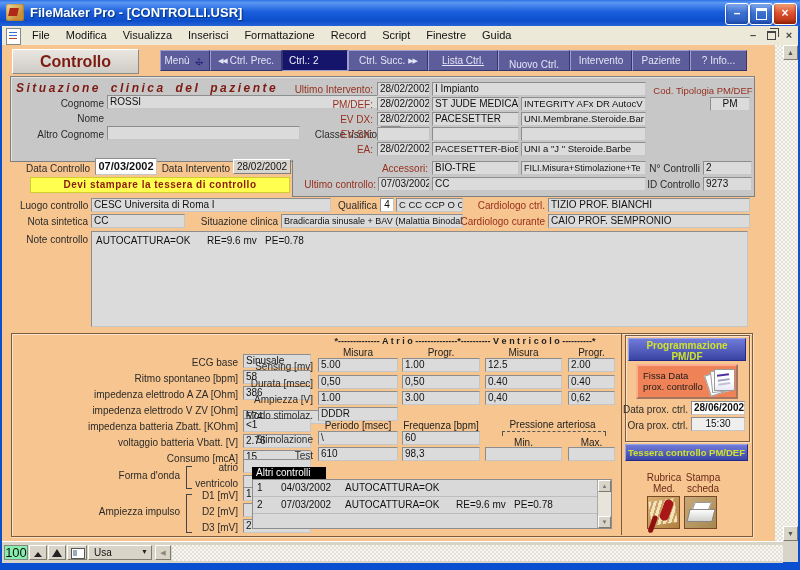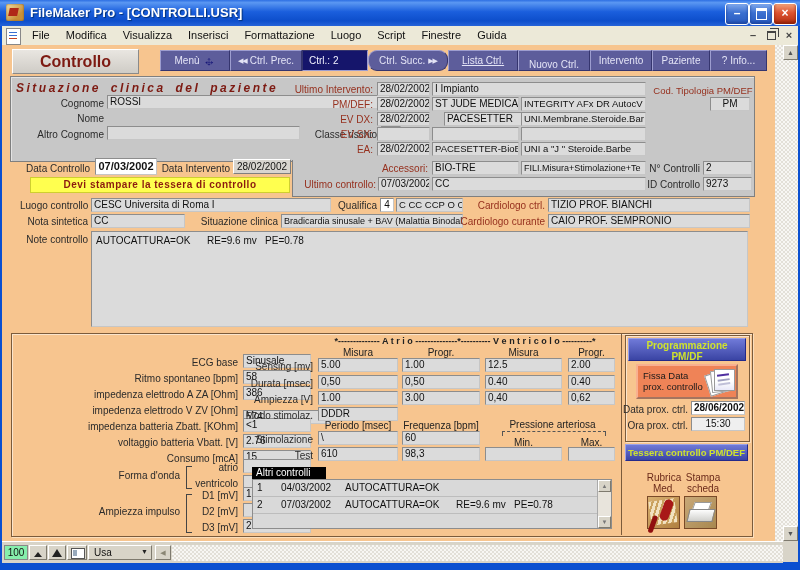--- a/index.html
+++ b/index.html
@@ -84,21 +84,21 @@
   .iconbox{position:absolute;width:33px;height:33px;border:1px solid #7A4A28;box-sizing:border-box;}
   #rubicon{background:linear-gradient(135deg,#d8b070,#b08040);}
   #rubicon .sheet{position:absolute;left:2px;top:3px;width:26px;height:24px;background:repeating-linear-gradient(115deg,#f2e2c0 0 3px,#caa25e 3px 5px);transform:rotate(-8deg);}
   #rubicon .hs{position:absolute;left:14px;top:2px;width:9px;height:22px;background:#A81818;border-radius:5px;transform:rotate(20deg);box-shadow:-8px 18px 0 -2px #901010;}
   #printicon{background:linear-gradient(135deg,#c8a878,#a88850);}
   #printicon .body{position:absolute;left:3px;top:12px;width:24px;height:11px;background:linear-gradient(#fdfdfd,#d0d0cc);border:1px solid #888;transform:skew(-14deg);}
   #printicon .tray{position:absolute;left:8px;top:5px;width:15px;height:8px;background:#fff;border:1px solid #999;transform:skew(-20deg);}
   
   #statusbar{position:absolute;left:2px;top:541px;width:781px;height:21px;background:#D8D4C8;border-top:1px solid #fff;}
   .stbtn{position:absolute;top:3px;height:15px;background:#D8D4C8;border:1px solid;border-color:#fff #7e7a6e #7e7a6e #fff;box-sizing:border-box;}
-  #zoombox{position:absolute;left:2px;top:3px;width:24px;height:15px;background:#86efac;border:1px solid #888;box-sizing:border-box;font-size:10px;text-align:center;line-height:13px;color:#111;}
+  #zoombox{position:absolute;left:2px;top:3px;width:24px;height:15px;background:#86efac;border:1px solid #888;box-sizing:border-box;font-size:13px;text-align:center;line-height:13px;color:#111;}
   .mtn{position:absolute;bottom:2px;width:0;height:0;border-style:solid;border-color:transparent transparent #222 transparent;}
   #layico{position:absolute;left:3px;top:2px;width:12px;height:9px;border:1px solid #555;background:#fff;}
   #layico:after{content:"";position:absolute;left:1px;top:1px;width:4px;height:6px;background:#9ab;}
   #modedrop{position:absolute;left:86px;top:3px;width:64px;height:15px;background:#D8D4C8;border:1px solid;border-color:#fff #7e7a6e #7e7a6e #fff;box-sizing:border-box;font-size:10px;color:#111;padding:1px 0 0 5px;}
   #modedrop .da{position:absolute;right:3px;top:2px;font-size:7px;color:#222;}
   #corner{position:absolute;left:783px;top:541px;width:15px;height:21px;background:#D8D4C8;}
 </style>
 </head>
 <body>
 
@@ -113,50 +113,50 @@
   </div>
 
   <div id="menubar">
     <div id="docicon"></div>
     <div id="menulist">
       <div class="menuitem">File</div>
       <div class="menuitem">Modifica</div>
       <div class="menuitem">Visualizza</div>
       <div class="menuitem">Inserisci</div>
       <div class="menuitem">Formattazione</div>
-      <div class="menuitem">Luogo</div>
+      <div class="menuitem">Record</div>
       <div class="menuitem">Script</div>
       <div class="menuitem">Finestre</div>
       <div class="menuitem">Guida</div>
     </div>
     <div class="mdib" style="left:742px;"><span>–</span></div>
     <div class="mdib" id="mdi-restore" style="left:760px;"><span class="sq"></span></div>
     <div class="mdib" style="left:778px;"><span>×</span></div>
   </div>
 
   <div id="layout"></div>
   <div id="offarea" class="checker"></div>
 
   <div id="pagetitle">Controllo</div>
   <div id="tbbtns">
-    <div class="tbb" style="width:70px;">
+    <div class="tbb" style="width:50px;">
       <span>Menù</span>
       <span class="moveicon">
           <i>↔</i>
           <i>↕</i>
         </span>
     </div>
     <div class="tbb" style="width:72px;">
       <span class="tico">◀◀</span>
       <span>Ctrl. Prec.</span>
     </div>
     <div class="tbb active" style="width:66px;">
       <span>Ctrl.: 2</span>
     </div>
-    <div class="tbb" style="width:80px;border-radius:9px;">
+    <div class="tbb" style="width:80px;">
       <span>Ctrl. Succ.</span>
       <span class="tico">▶▶</span>
     </div>
     <div class="tbb" style="width:70px;text-decoration:underline;">
         <span>Lista Ctrl.</span>
       </div>
     <div class="tbb" style="width:72px;align-items:flex-end;">
         <span>Nuovo Ctrl.</span>
       </div>
     <div class="tbb" style="width:62px;">
@@ -187,21 +187,21 @@
   <div class="fld" style="left:377px;top:82px;width:53px;">28/02/2002</div>
   <div class="fld" style="left:432px;top:82px;width:214px;">I Impianto</div>
 
   <div class="lbl lblr" style="left:255px;width:118px;top:99px;">PM/DEF:</div>
   <div class="fld" style="left:377px;top:97px;width:53px;">28/02/2002</div>
   <div class="fld" style="left:432px;top:97px;width:87px;">ST JUDE MEDICAL</div>
   <div class="fld" style="left:521px;top:97px;width:125px;font-size:9.5px;">INTEGRITY AFx DR AutocV</div>
 
   <div class="lbl lblr" style="left:255px;width:118px;top:114px;">EV DX:</div>
   <div class="fld" style="left:377px;top:112px;width:53px;">28/02/2002</div>
-  <div class="fld" style="left:444px;top:112px;width:87px;">PACESETTER</div>
+  <div class="fld" style="left:432px;top:112px;width:87px;">PACESETTER</div>
   <div class="fld" style="left:521px;top:112px;width:125px;font-size:9.5px;">UNI.Membrane.Steroide.Bar</div>
 
   <div class="lbl lblr" style="left:255px;width:118px;top:129px;">EV SX:</div>
   <div class="fld" style="left:377px;top:127px;width:53px;"></div>
   <div class="fld" style="left:432px;top:127px;width:87px;"></div>
   <div class="fld" style="left:521px;top:127px;width:125px;"></div>
 
   <div class="lbl lblr" style="left:255px;width:118px;top:144px;">EA:</div>
   <div class="fld" style="left:377px;top:142px;width:53px;">28/02/2002</div>
   <div class="fld" style="left:432px;top:142px;width:87px;font-size:9.5px;">PACESETTER-BioEl</div>

